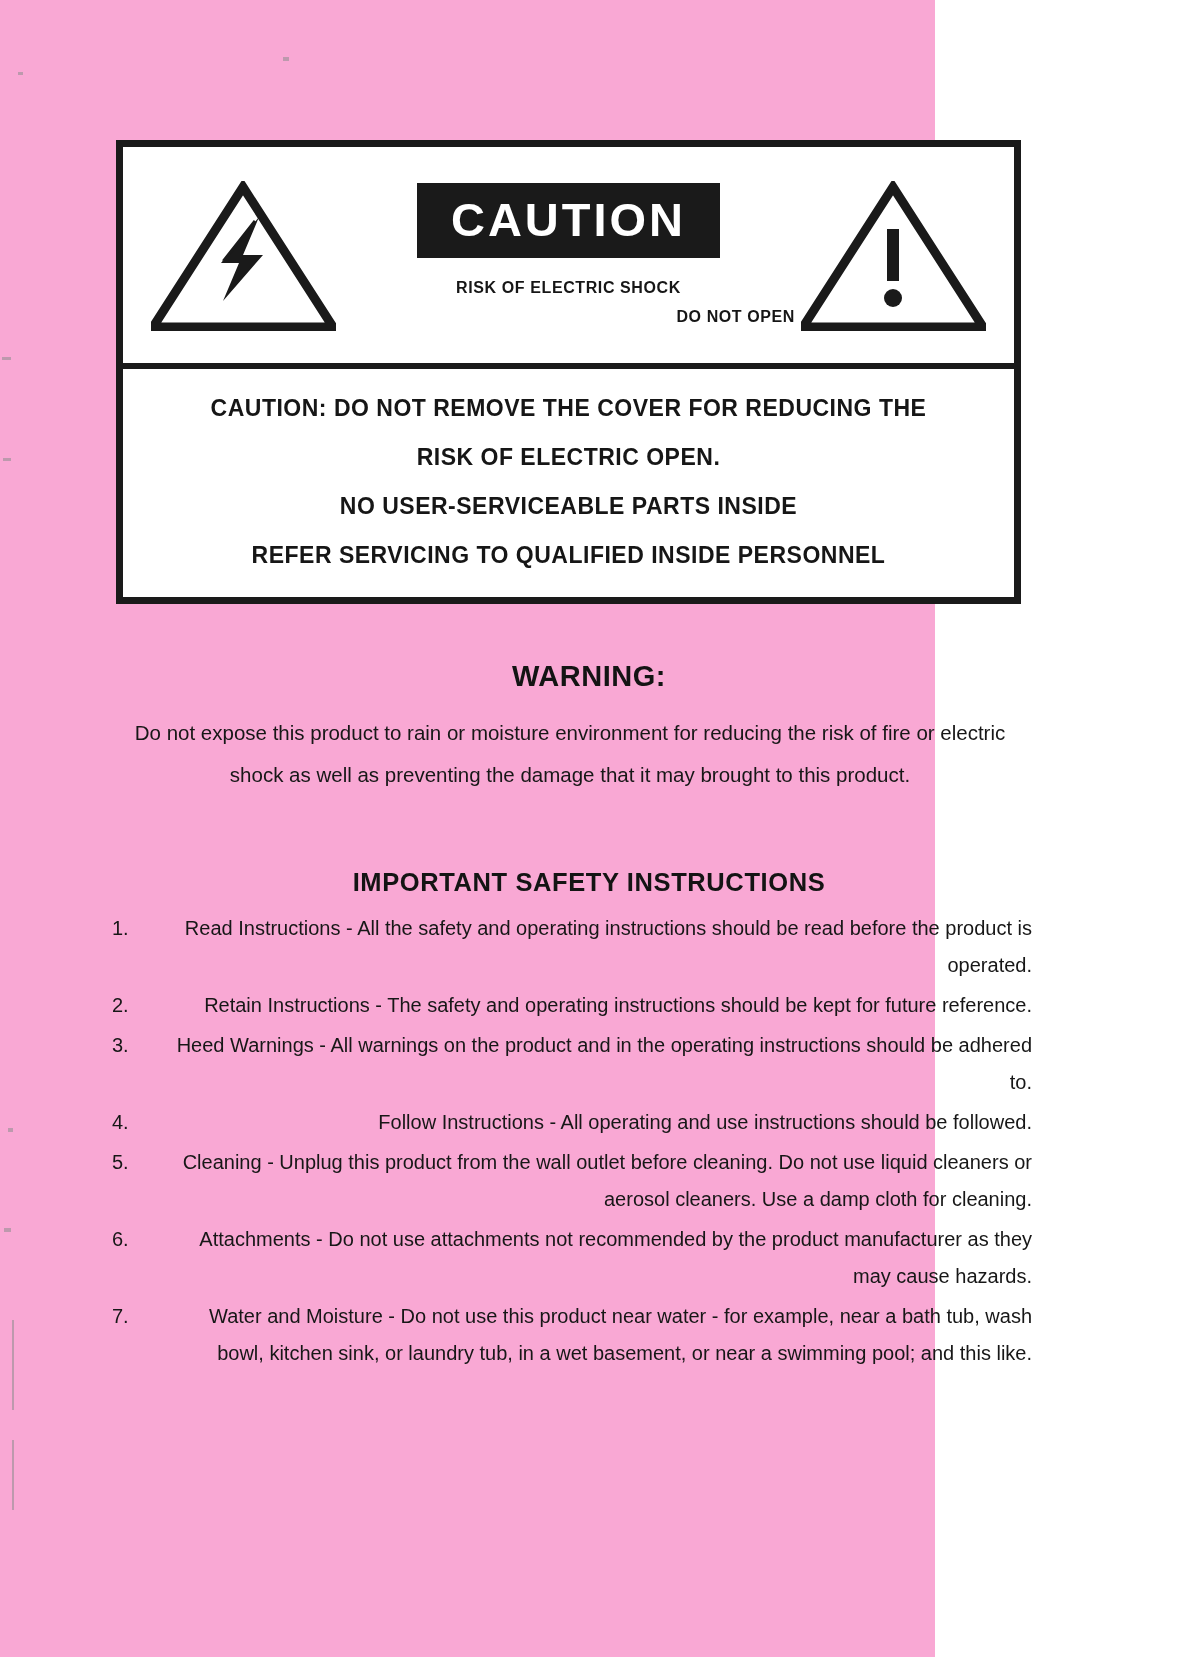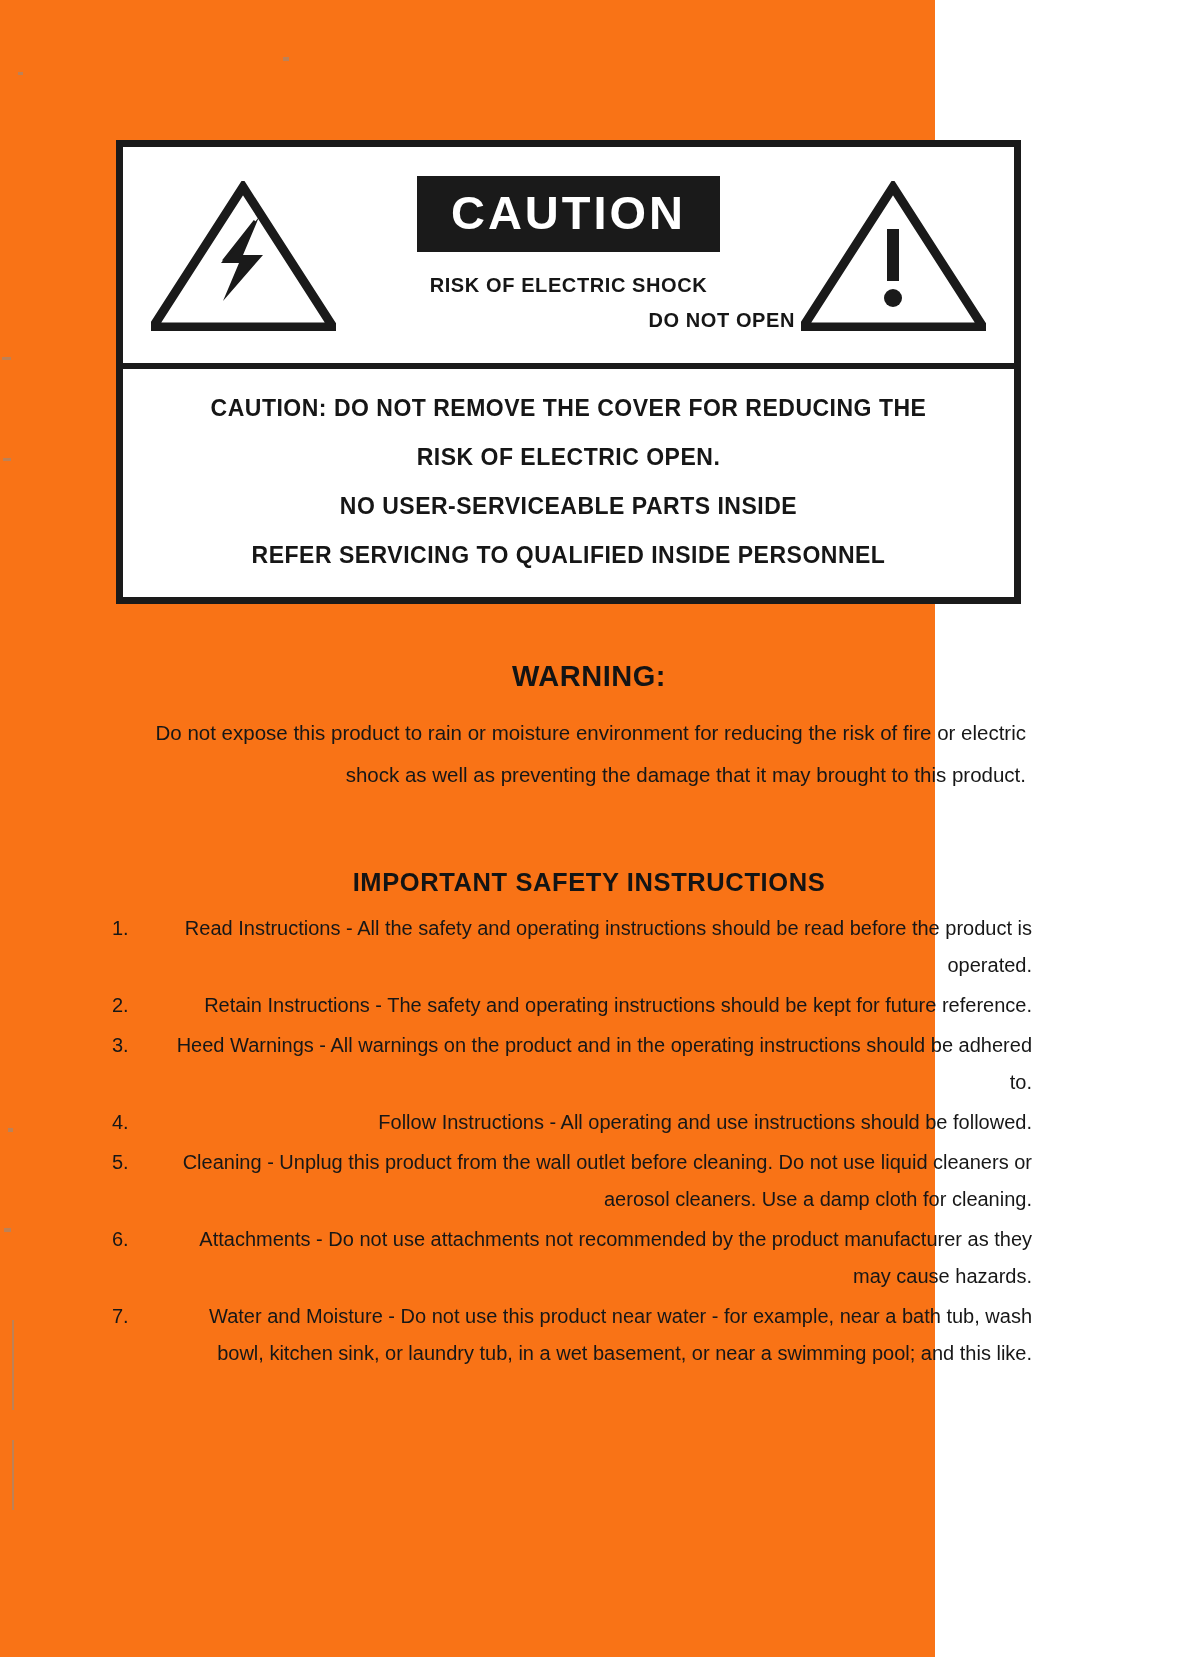--- a/index.html
+++ b/index.html
@@ -14,21 +14,21 @@
     color: #111111;
     position: relative;
     overflow: hidden;
   }
 
   .page {
     position: absolute;
     left: 0; top: 0;
     width: 935px;
     height: 1657px;
-    background: #f97316;
+    background: #f9a8d4;
   }
 
   
   .speck {
     position: absolute;
     background: #8d8d8d;
     opacity: .55;
   }
 
   .caution-box {
@@ -71,21 +71,21 @@
     color: #ffffff;
     font-size: 47px;
     font-weight: bold;
     letter-spacing: 3px;
     padding: 12px 34px 14px 34px;
     line-height: 1.05;
     font-family: "Liberation Sans", sans-serif;
   }
 
   .caution-sub {
-    font-size: 20px;
+    font-size: 16px;
     font-weight: bold;
     letter-spacing: .6px;
     margin-top: 18px;
     line-height: 1.55;
     color: #161616;
   }
 
   .caution-bottom {
     padding: 26px 20px 24px 20px;
     text-align: center;
@@ -112,21 +112,21 @@
   }
 
   .warning-body {
     position: absolute;
     left: 114px;
     top: 712px;
     width: 912px;
     font-size: 20.5px;
     line-height: 2.05;
     color: #171717;
-    text-align: right;
+    text-align: center;
   }
 
   .safety-heading {
     position: absolute;
     left: 0;
     top: 852px;
     width: 1178px;
     text-align: center;
     font-size: 25.5px;
     font-weight: bold;

